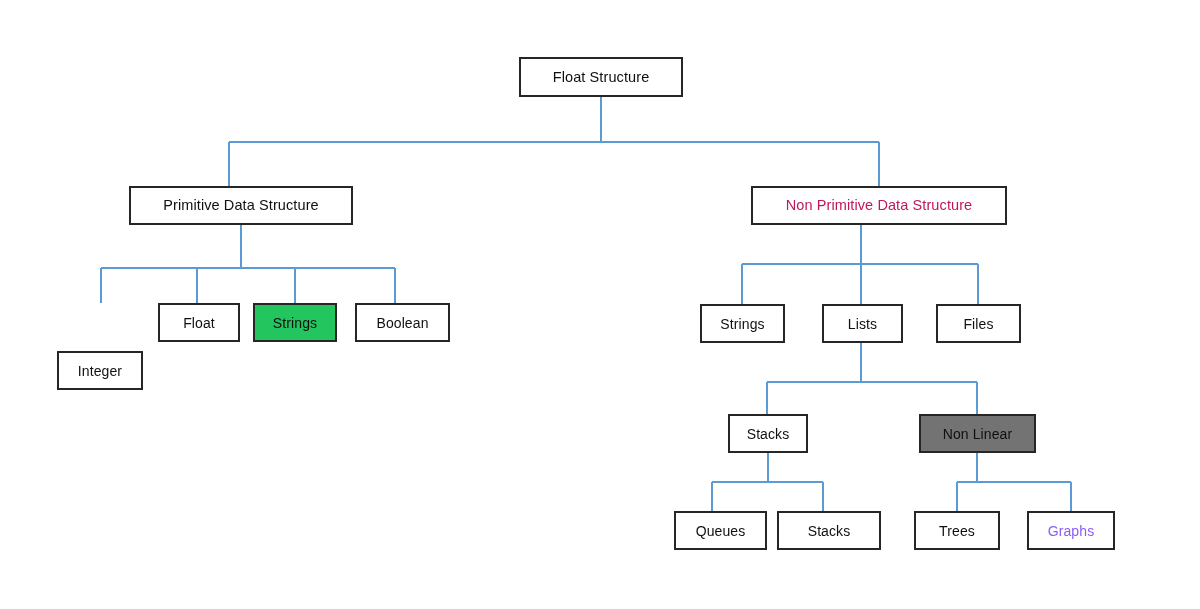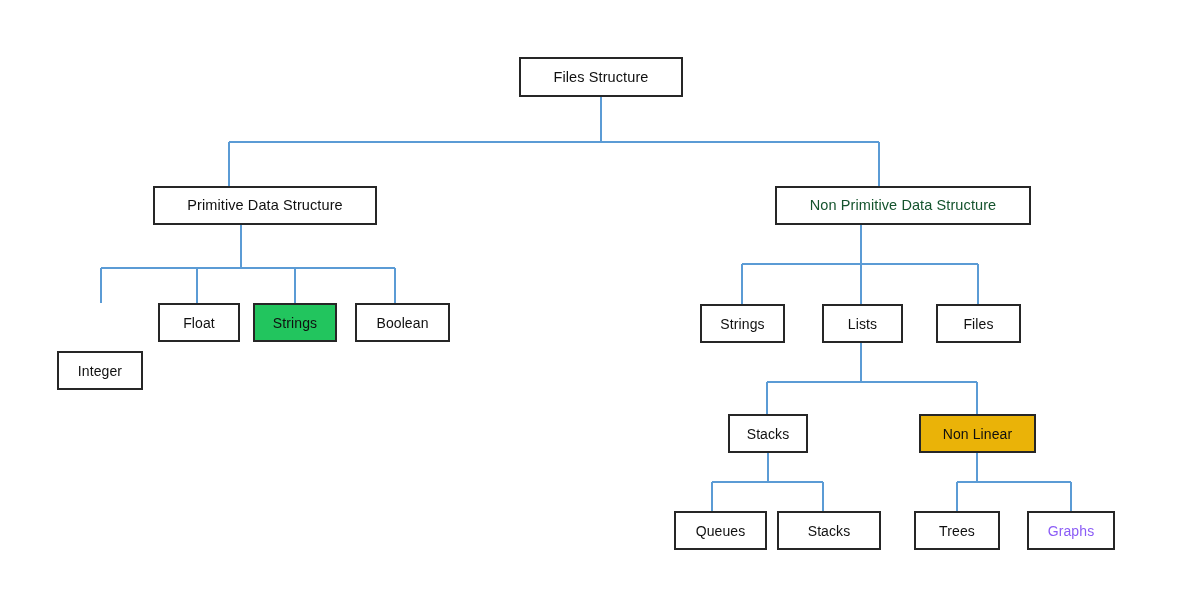--- a/index.html
+++ b/index.html
@@ -35,21 +35,21 @@
     align-items: center;
     justify-content: center;
     color: #101010;
     font-size: 14px;
     line-height: 1;
     letter-spacing: 0.1px;
     white-space: nowrap;
     z-index: 2;
   }
   .node.lvl0 { font-size: 14.5px; }
-  .node.lvl1 { font-size: 14.5px; margin-left: 24px; }
+  .node.lvl1 { font-size: 14.5px; }
   .node.leaf { font-size: 14px; }
 </style>
 </head>
 <body>
 
 <div id="canvas">
   <svg id="edges" viewBox="0 0 1200 609" width="1200" height="609" xmlns="http://www.w3.org/2000/svg">
       <line x1="601" y1="97" x2="601" y2="142" stroke="#5B9BD5" stroke-width="2" shape-rendering="crispEdges"></line>
       <line x1="229" y1="142" x2="879" y2="142" stroke="#5B9BD5" stroke-width="2" shape-rendering="crispEdges"></line>
       <line x1="229" y1="142" x2="229" y2="186" stroke="#5B9BD5" stroke-width="2" shape-rendering="crispEdges"></line>
@@ -73,26 +73,26 @@
       <line x1="712" y1="482" x2="823" y2="482" stroke="#5B9BD5" stroke-width="2" shape-rendering="crispEdges"></line>
       <line x1="712" y1="482" x2="712" y2="511" stroke="#5B9BD5" stroke-width="2" shape-rendering="crispEdges"></line>
       <line x1="823" y1="482" x2="823" y2="511" stroke="#5B9BD5" stroke-width="2" shape-rendering="crispEdges"></line>
       <line x1="977" y1="453" x2="977" y2="482" stroke="#5B9BD5" stroke-width="2" shape-rendering="crispEdges"></line>
       <line x1="957" y1="482" x2="1071" y2="482" stroke="#5B9BD5" stroke-width="2" shape-rendering="crispEdges"></line>
       <line x1="957" y1="482" x2="957" y2="511" stroke="#5B9BD5" stroke-width="2" shape-rendering="crispEdges"></line>
       <line x1="1071" y1="482" x2="1071" y2="511" stroke="#5B9BD5" stroke-width="2" shape-rendering="crispEdges"></line>
     </svg>
   <div id="nodes">
       <div class="node lvl0" style="left: 519px; top: 57px; width: 164px; height: 40px; border-color: rgb(38, 38, 38); background: rgb(255, 255, 255); color: rgb(16, 16, 16);">
-        <span>Files Structure</span>
+        <span>Float Structure</span>
       </div>
       <div class="node lvl1" style="left: 129px; top: 186px; width: 224px; height: 39px; border-color: rgb(38, 38, 38); background: rgb(255, 255, 255); color: rgb(16, 16, 16);">
         <span>Primitive Data Structure</span>
       </div>
-      <div class="node lvl1" style="left: 751px; top: 186px; width: 256px; height: 39px; border-color: rgb(38, 38, 38); background: rgb(255, 255, 255); color: #14532d;">
+      <div class="node lvl1" style="left: 751px; top: 186px; width: 256px; height: 39px; border-color: rgb(38, 38, 38); background: rgb(255, 255, 255); color: #be185d;">
         <span>Non Primitive Data Structure</span>
       </div>
       <div class="node leaf" style="left: 57px; top: 303px; width: 86px; height: 39px; border-color: rgb(38, 38, 38); background: rgb(255, 255, 255); color: rgb(16, 16, 16); margin-top: 48px;">
         <span>Integer</span>
       </div>
       <div class="node leaf" style="left: 158px; top: 303px; width: 82px; height: 39px; border-color: rgb(38, 38, 38); background: rgb(255, 255, 255); color: rgb(16, 16, 16);">
         <span>Float</span>
       </div>
       <div class="node leaf" style="left: 253px; top: 303px; width: 84px; height: 39px; border-color: rgb(38, 38, 38); background: #22c55e; color: rgb(16, 16, 16);">
         <span>Strings</span>
@@ -105,21 +105,21 @@
       </div>
       <div class="node leaf" style="left: 822px; top: 304px; width: 81px; height: 39px; border-color: rgb(38, 38, 38); background: rgb(255, 255, 255); color: rgb(16, 16, 16);">
         <span>Lists</span>
       </div>
       <div class="node leaf" style="left: 936px; top: 304px; width: 85px; height: 39px; border-color: rgb(38, 38, 38); background: rgb(255, 255, 255); color: rgb(16, 16, 16);">
         <span>Files</span>
       </div>
       <div class="node leaf" style="left: 728px; top: 414px; width: 80px; height: 39px; border-color: rgb(38, 38, 38); background: rgb(255, 255, 255); color: rgb(16, 16, 16);">
         <span>Stacks</span>
       </div>
-      <div class="node leaf" style="left: 919px; top: 414px; width: 117px; height: 39px; border-color: rgb(38, 38, 38); background: #eab308; color: rgb(16, 16, 16);">
+      <div class="node leaf" style="left: 919px; top: 414px; width: 117px; height: 39px; border-color: rgb(38, 38, 38); background: #737373; color: rgb(16, 16, 16);">
         <span>Non Linear</span>
       </div>
       <div class="node leaf" style="left: 674px; top: 511px; width: 93px; height: 39px; border-color: rgb(38, 38, 38); background: rgb(255, 255, 255); color: rgb(16, 16, 16);">
         <span>Queues</span>
       </div>
       <div class="node leaf" style="left: 777px; top: 511px; width: 104px; height: 39px; border-color: rgb(38, 38, 38); background: rgb(255, 255, 255); color: rgb(16, 16, 16);">
         <span>Stacks</span>
       </div>
       <div class="node leaf" style="left: 914px; top: 511px; width: 86px; height: 39px; border-color: rgb(38, 38, 38); background: rgb(255, 255, 255); color: rgb(16, 16, 16);">
         <span>Trees</span>

